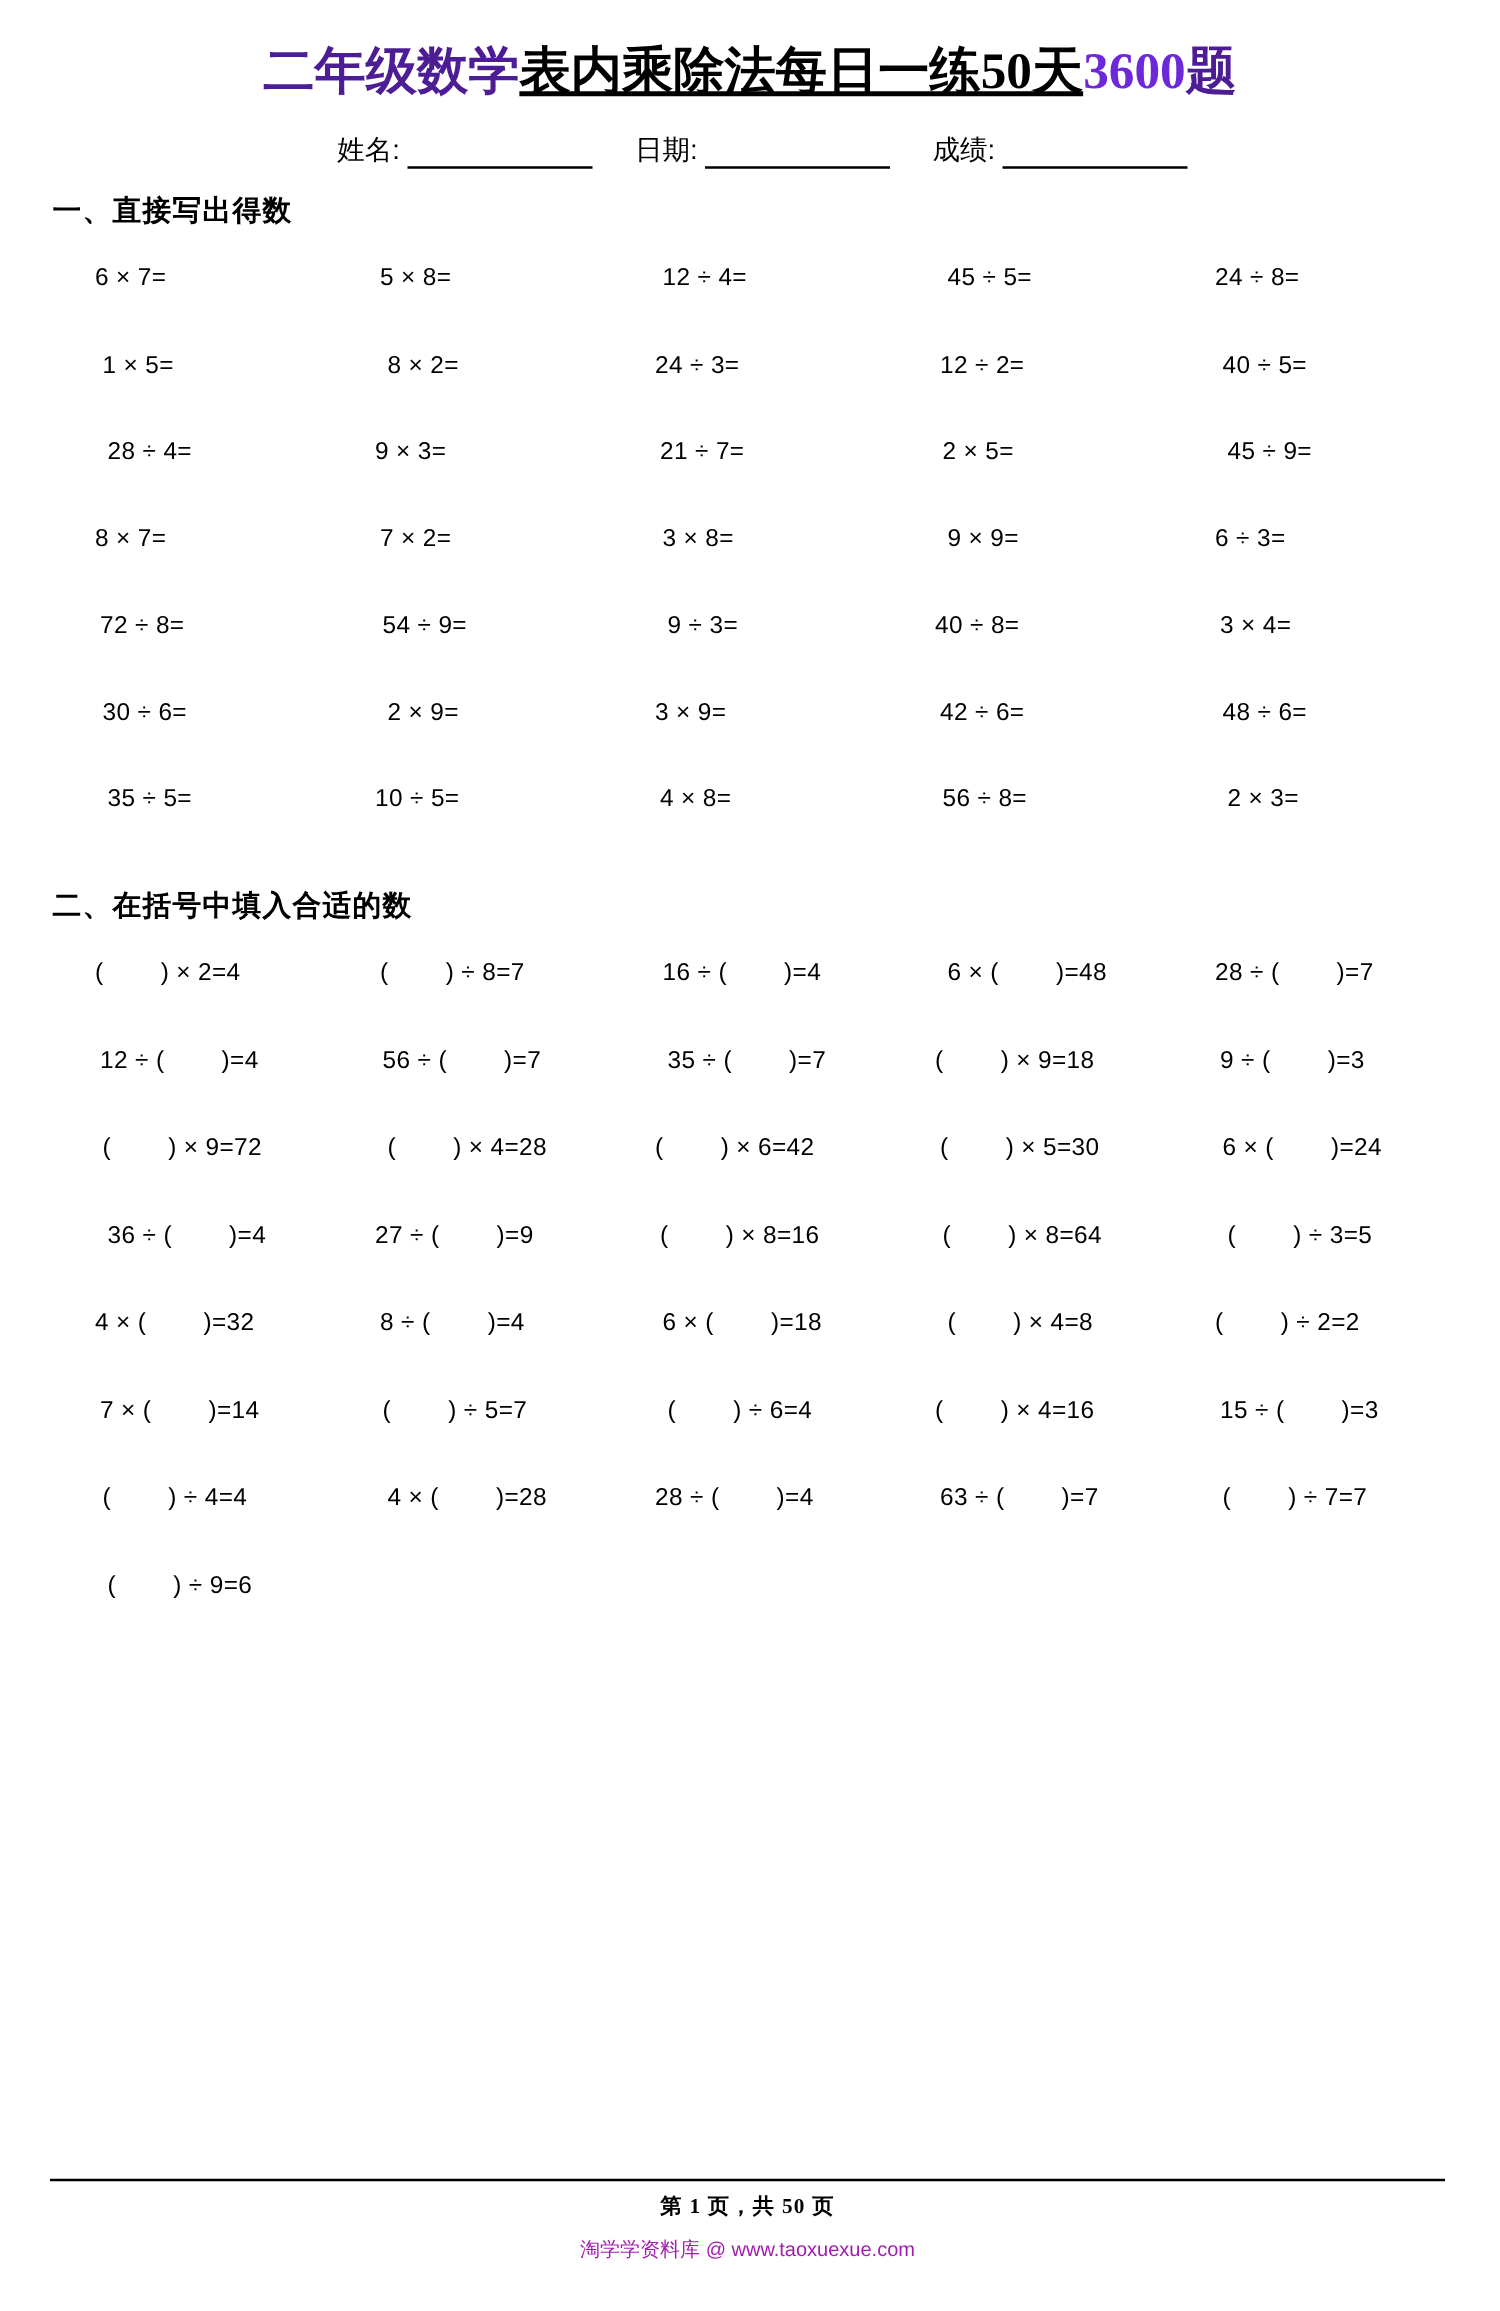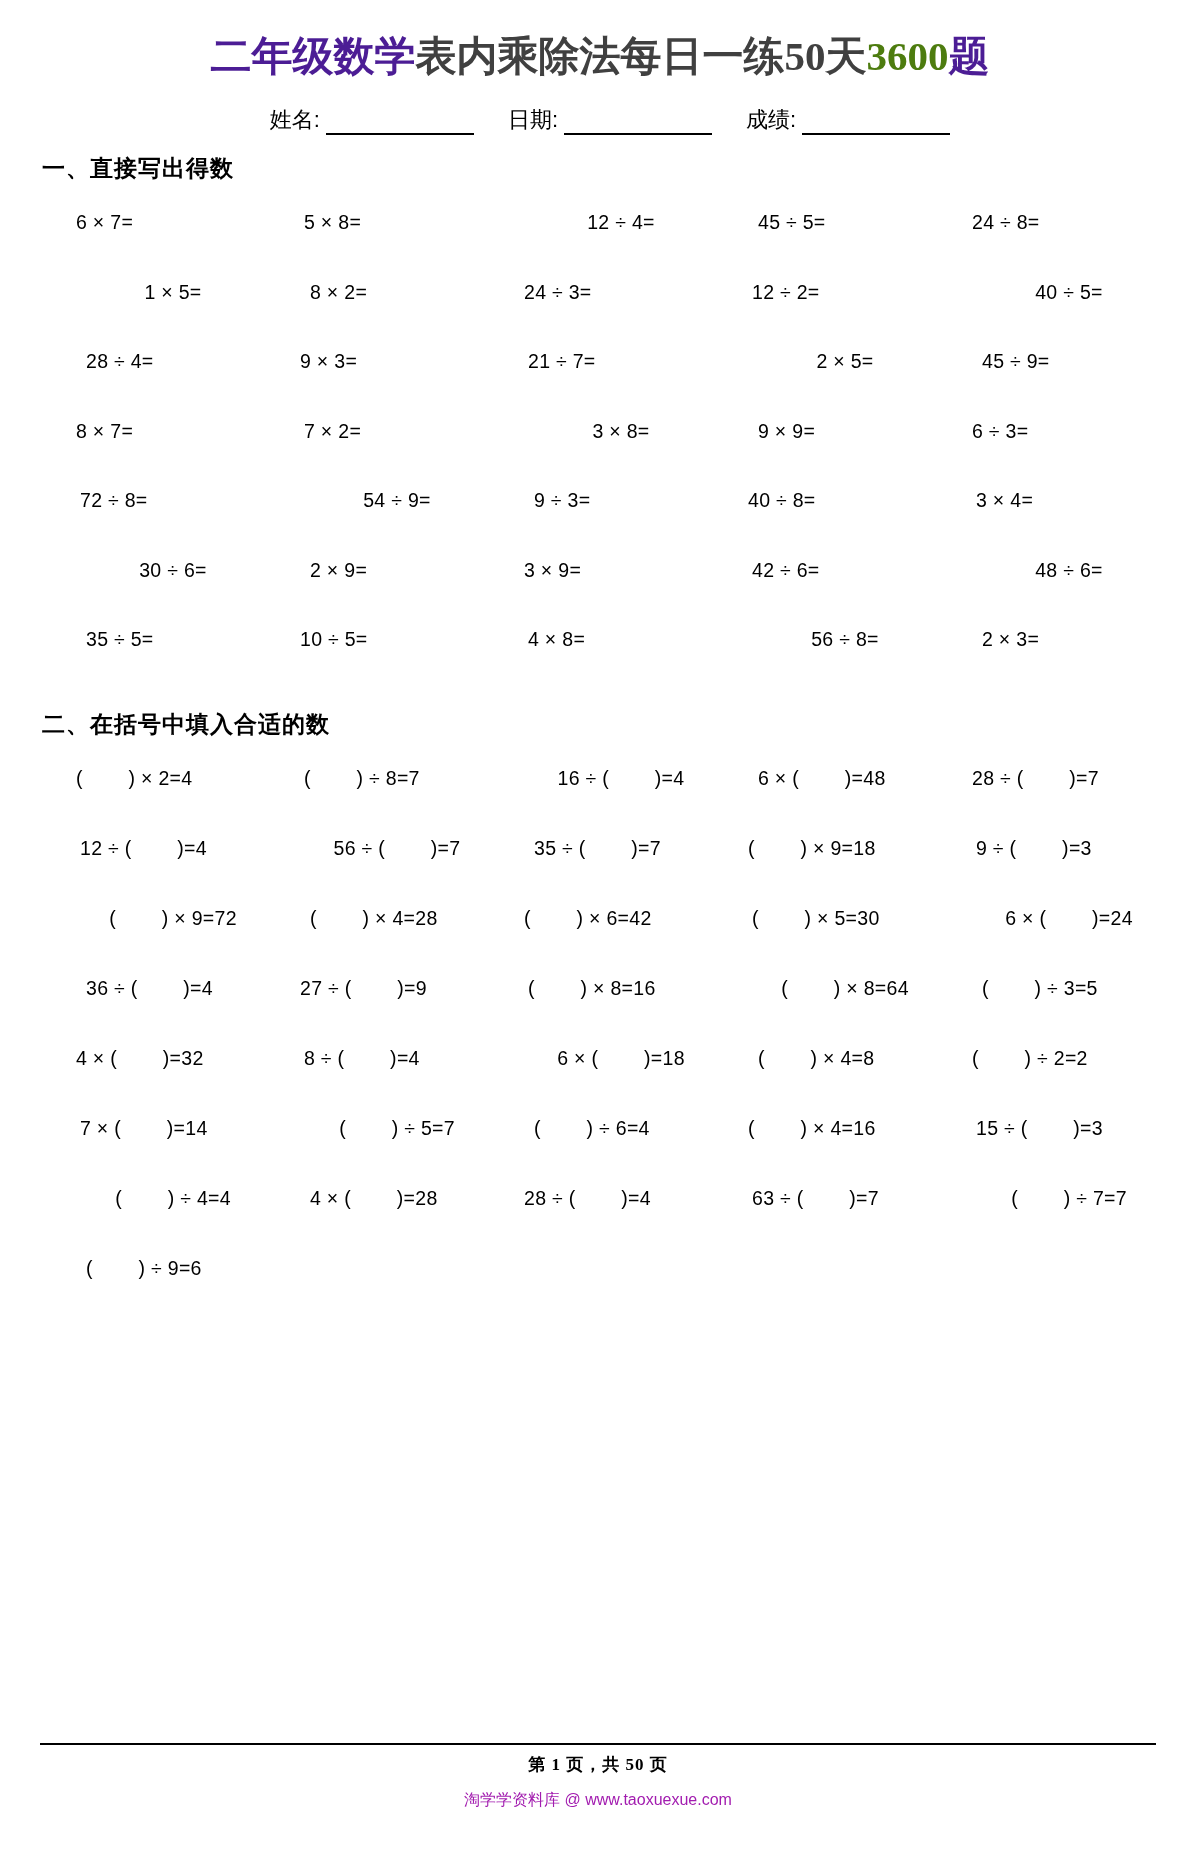--- a/index.html
+++ b/index.html
@@ -35,24 +35,25 @@
   }
   .title .seg {
     font-size: 41px;
     line-height: 1.1;
   }
   .title .t-black {
     color: #4c1d95;
     font-family: "Liberation Serif", serif;
   }
   .title .t-blue {
-    color: #404040;
+    color: #000000;
+    text-decoration: underline;
   }
   .title .t-red {
-    color: #4d7c0f;
+    color: #6d28d9;
     text-align: center;
   }
   
   .info-line {
     display: flex;
     justify-content: center;
     align-items: center;
     gap: 34px;
     margin-top: 26px;
     font-size: 22px;
@@ -103,21 +104,21 @@
     letter-spacing: 0.3px;
   }
   .grid.sec2 .cell {
     height: 70px;
     font-size: 19.5px;
   }
   .cell .expr { display: inline-block; }
   
   .c0 { padding-left: 36px; }
   .c1 { padding-left: 40px; }
-  .c2 { padding-left: 42px; justify-content: center; }
+  .c2 { padding-left: 42px; }
   .c3 { padding-left: 46px; }
   
   .footer {
     position: absolute;
     left: 40px;
     right: 44px;
     bottom: 38px;
   }
   .footer-rule {
     border-top: 2px solid #000;

